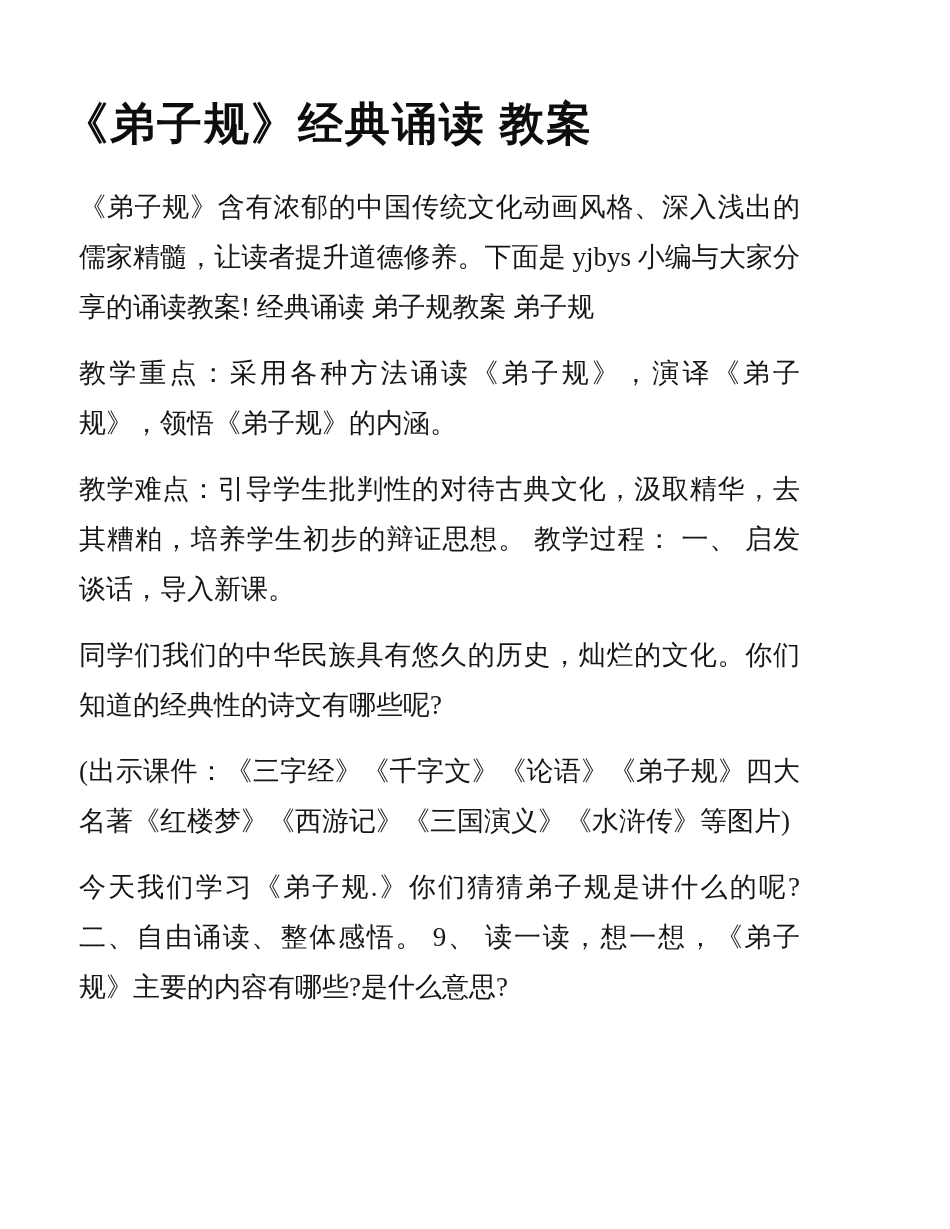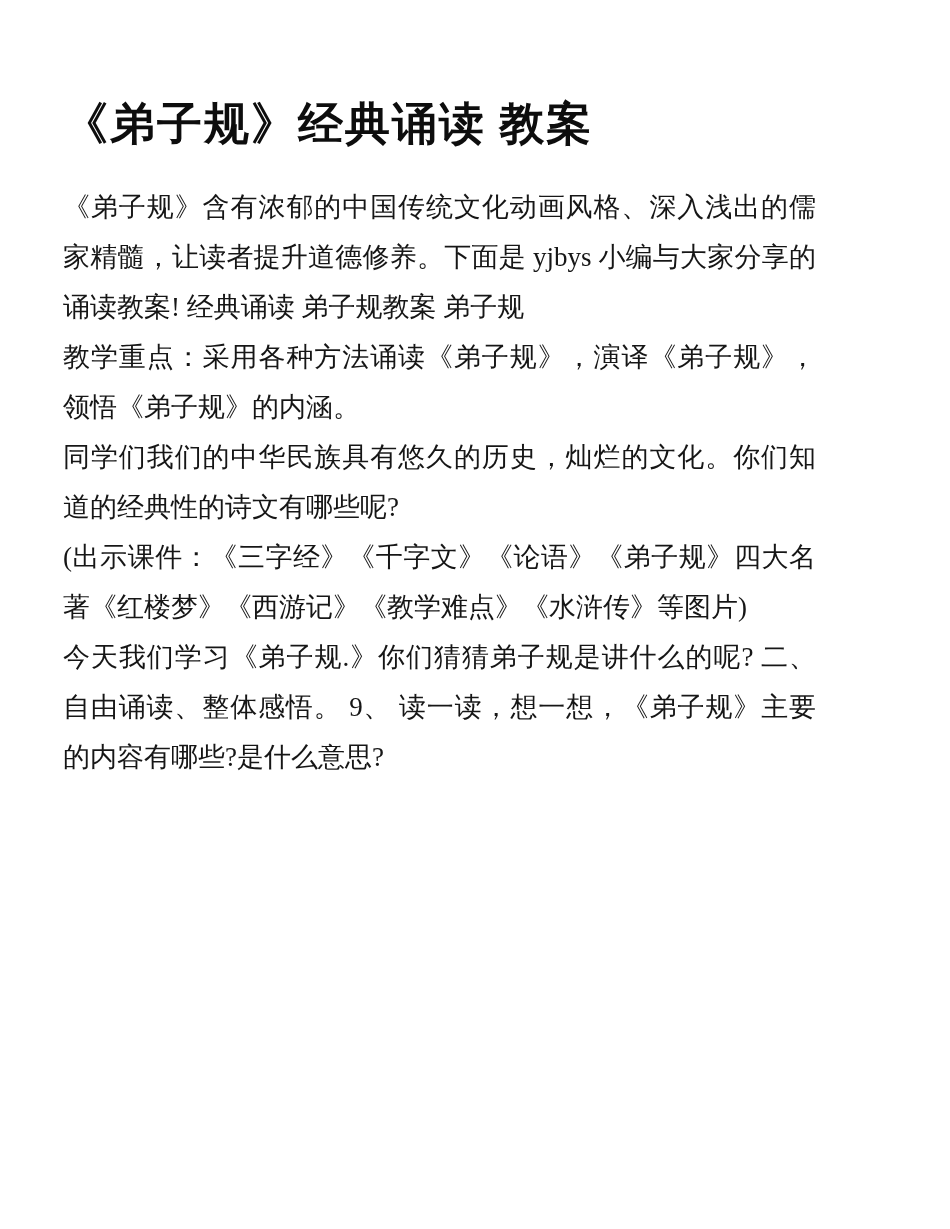--- a/index.html
+++ b/index.html
@@ -24,35 +24,36 @@
   .doc-title {
     font-size: 45px;
     font-weight: 600;
     line-height: 1.25;
     margin: 0 0 30px 0;
     letter-spacing: 2px;
     color: #0d0d0d;
     white-space: nowrap;
   }
   .doc-body p {
-    margin: 0;
+    margin: 16px;
     font-size: 27px;
     line-height: 50px;
     text-align: justify;
     text-justify: inter-character;
     color: #161616;
     word-break: break-all;
   }
 </style>
 </head>
 <body>
 
 <div class="page">
   <h1 class="doc-title">《弟子规》经典诵读 教案</h1>
 
   <div class="doc-body">
     <p>《弟子规》含有浓郁的中国传统文化动画风格、深入浅出的儒家精髓，让读者提升道德修养。下面是 yjbys 小编与大家分享的诵读教案! 经典诵读 弟子规教案 弟子规</p>
     <p>教学重点：采用各种方法诵读《弟子规》，演译《弟子规》，领悟《弟子规》的内涵。</p>
+    <p>教学难点：引导学生批判性的对待古典文化，汲取精华，去其糟粕，培养学生初步的辩证思想。 教学过程： 一、 启发谈话，导入新课。</p>
     <p>同学们我们的中华民族具有悠久的历史，灿烂的文化。你们知道的经典性的诗文有哪些呢?</p>
-    <p>(出示课件：《三字经》《千字文》《论语》《弟子规》四大名著《红楼梦》《西游记》《教学难点》《水浒传》等图片)</p>
+    <p>(出示课件：《三字经》《千字文》《论语》《弟子规》四大名著《红楼梦》《西游记》《三国演义》《水浒传》等图片)</p>
     <p>今天我们学习《弟子规.》你们猜猜弟子规是讲什么的呢? 二、自由诵读、整体感悟。 9、 读一读，想一想，《弟子规》主要的内容有哪些?是什么意思?</p>
   </div>
 </div>
 
 </body></html>

